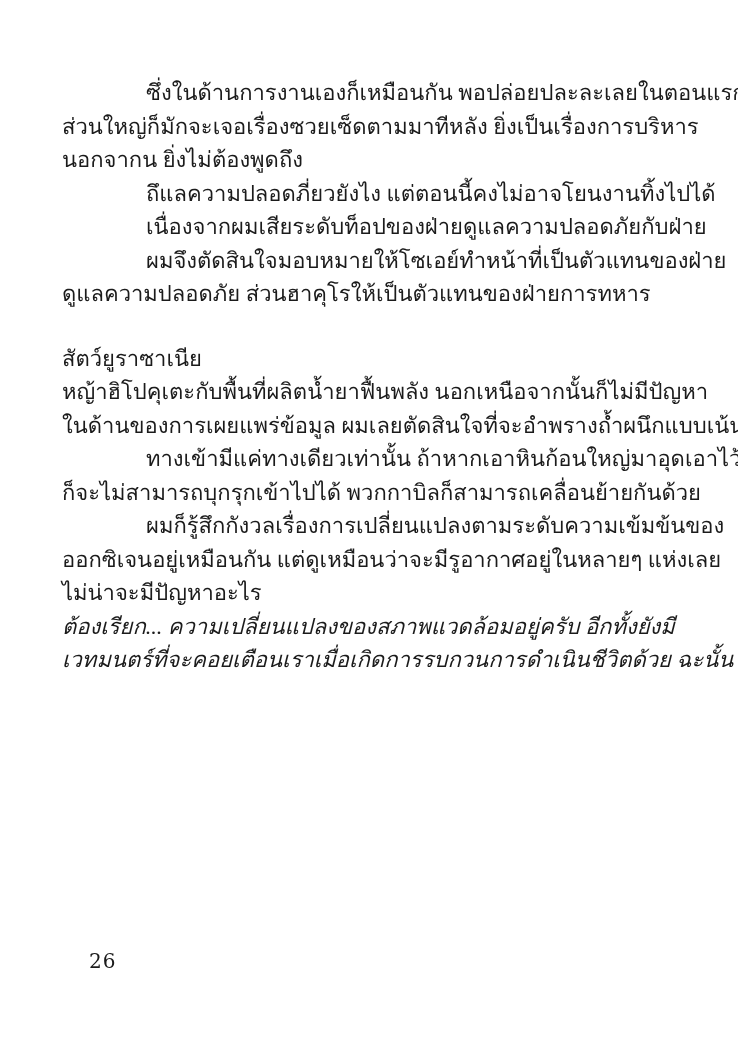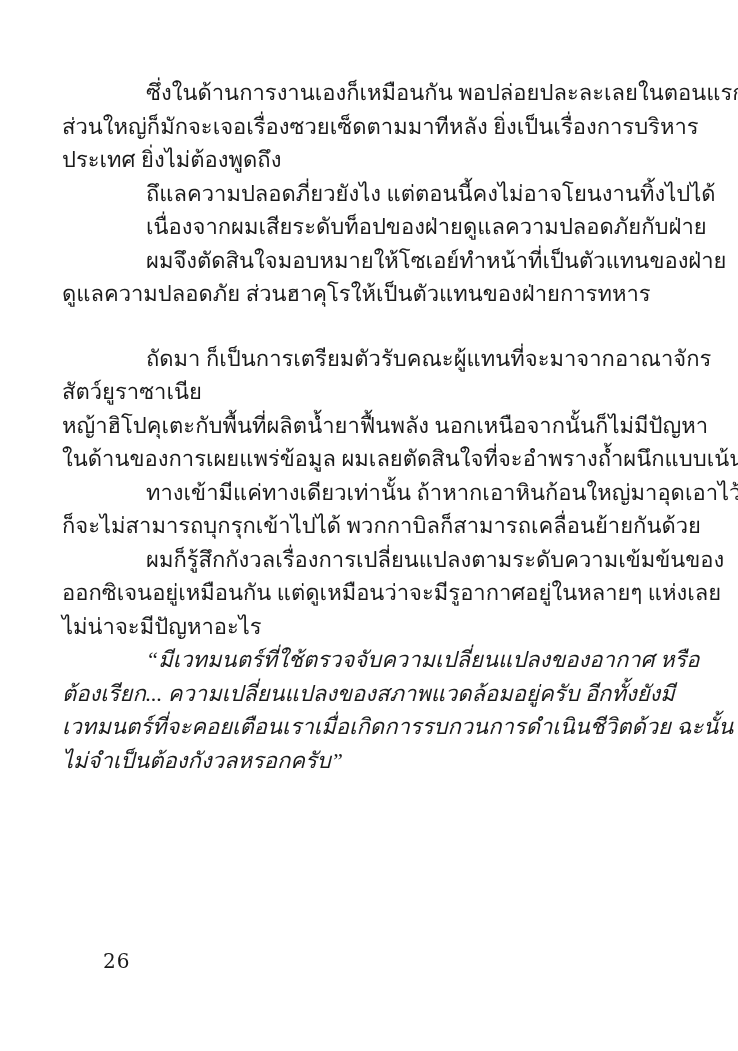--- a/index.html
+++ b/index.html
@@ -35,54 +35,51 @@
     text-indent: 84px;
   }
   .italic {
     font-style: italic;
   }
   .para-gap {
     height: 31px;
   }
   .page-number {
     position: absolute;
-    left: 103px;
+    left: 89px;
     top: 949px;
     font-size: 20px;
     letter-spacing: 1px;
     color: #1b1b1b;
     font-family: "DejaVu Serif", serif;
   }
 </style>
 </head>
 <body>
 
 <div class="page">
 
   <div class="text-block">
     <div class="line indent">ซึ่งในด้านการงานเองก็เหมือนกัน พอปล่อยปละละเลยในตอนแรก</div>
     <div class="line">ส่วนใหญ่ก็มักจะเจอเรื่องซวยเซ็ดตามมาทีหลัง  ยิ่งเป็นเรื่องการบริหาร</div>
-    <div class="line">ประเทศ ยิ่งไม่ต้องพูดถึง</div>
+    <div class="line">นอกจากน ยิ่งไม่ต้องพูดถึง</div>
     <div class="line indent">ถึแลความปลอดภี่ยวยังไง แต่ตอนนี้คงไม่อาจโยนงานทิ้งไปได้</div>
     <div class="line indent">เนื่องจากผมเสียระดับท็อปของฝ่ายดูแลความปลอดภัยกับฝ่าย</div>
     <div class="line indent">ผมจึงตัดสินใจมอบหมายให้โซเอย์ทำหน้าที่เป็นตัวแทนของฝ่าย</div>
     <div class="line">ดูแลความปลอดภัย ส่วนฮาคุโรให้เป็นตัวแทนของฝ่ายการทหาร</div>
 
     <div class="para-gap"></div>
 
-    <div class="line indent">ถัดมา ก็เป็นการเตรียมตัวรับคณะผู้แทนที่จะมาจากอาณาจักร</div>
     <div class="line">สัตว์ยูราซาเนีย</div>
     <div class="line">หญ้าฮิโปคุเตะกับพื้นที่ผลิตน้ำยาฟื้นพลัง นอกเหนือจากนั้นก็ไม่มีปัญหา</div>
     <div class="line">ในด้านของการเผยแพร่ข้อมูล ผมเลยตัดสินใจที่จะอำพรางถ้ำผนึกแบบเน้นๆ</div>
     <div class="line indent">ทางเข้ามีแค่ทางเดียวเท่านั้น ถ้าหากเอาหินก้อนใหญ่มาอุดเอาไว้</div>
     <div class="line">ก็จะไม่สามารถบุกรุกเข้าไปได้  พวกกาบิลก็สามารถเคลื่อนย้ายกันด้วย</div>
     <div class="line indent">ผมก็รู้สึกกังวลเรื่องการเปลี่ยนแปลงตามระดับความเข้มข้นของ</div>
     <div class="line">ออกซิเจนอยู่เหมือนกัน แต่ดูเหมือนว่าจะมีรูอากาศอยู่ในหลายๆ แห่งเลย</div>
     <div class="line">ไม่น่าจะมีปัญหาอะไร</div>
-    <div class="line indent italic">“มีเวทมนตร์ที่ใช้ตรวจจับความเปลี่ยนแปลงของอากาศ  หรือ</div>
     <div class="line italic">ต้องเรียก...  ความเปลี่ยนแปลงของสภาพแวดล้อมอยู่ครับ  อีกทั้งยังมี</div>
     <div class="line italic">เวทมนตร์ที่จะคอยเตือนเราเมื่อเกิดการรบกวนการดำเนินชีวิตด้วย ฉะนั้น</div>
-    <div class="line italic">ไม่จำเป็นต้องกังวลหรอกครับ”</div>
   </div>
 
   <div class="page-number">26</div>
 
 </div>
 
 </body></html>

